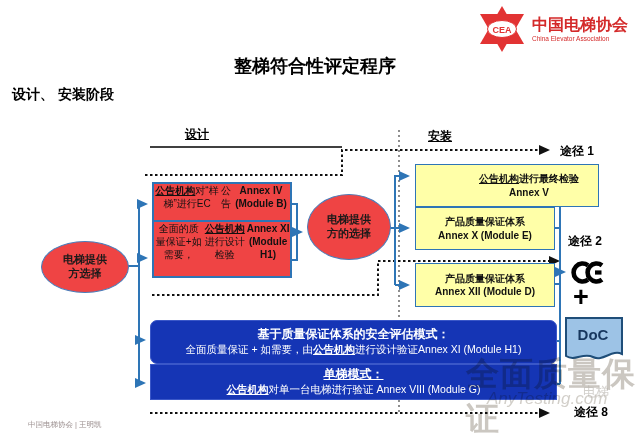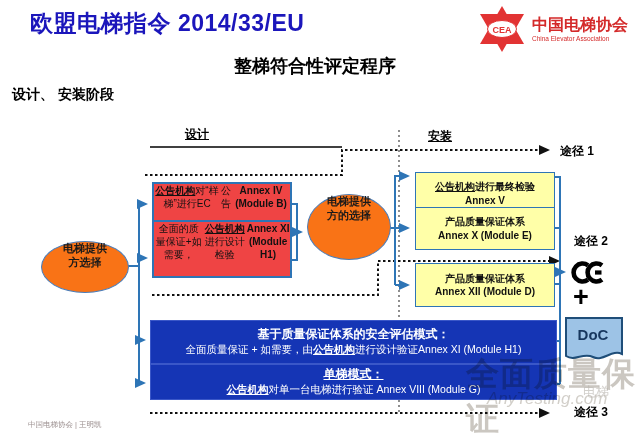--- a/index.html
+++ b/index.html
@@ -17,22 +17,22 @@
   .col-head{font-size:12px;font-weight:bold;text-decoration:underline;color:#000;}
   
   .lightbox{background:#ef4444;border:2px solid #2e75b6;text-align:center;font-size:10px;
             line-height:1.3;display:flex;flex-direction:row;justify-content:center;z-index:2;}
   .yellowbox{background:#ffffa8;border:1.5px solid #2e75b6;text-align:center;font-size:10px;
              font-weight:bold;line-height:1.35;display:flex;flex-direction:column;justify-content:center;z-index:2;}
   .bluebox{background:#1535b5;border:1px solid #3a57c8;color:#fff;text-align:center;
            display:flex;flex-direction:column;justify-content:center;line-height:1.3;z-index:2;}
   .bluebox .bb-title{font-size:12px;font-weight:bold;}
   .bluebox .bb-line{font-size:10.5px;}
-  .ellipse{background:#f97316;border:1.5px solid #4a7ebb;border-radius:50%;display:flex;
-           flex-direction:column;text-align:center;font-size:11px;
+  .ellipse{background:#ef4444;border:1.5px solid #4a7ebb;border-radius:50%;display:flex;
+           flex-direction:column;justify-content:center;text-align:center;font-size:11px;
            font-weight:bold;color:#1a1a1a;line-height:1.25;z-index:2;}
   .nb{font-weight:bold;text-decoration:underline;}
   .bold{font-weight:bold;}
   .u{text-decoration:underline;}
   .path-label{font-size:12px;font-weight:bold;color:#000;z-index:3;}
   .plus{left:573px;top:282px;font-size:27px;font-weight:900;color:#000;z-index:3;}
   .doc-text{left:564px;top:316px;width:58px;height:36px;display:flex;align-items:center;
             justify-content:center;font-size:15px;font-weight:bold;color:#17375e;z-index:4;}
   
   .wm-main{left:466px;top:352px;font-size:33px;font-weight:bold;color:#b9b4ac;letter-spacing:1px;
@@ -89,21 +89,20 @@
 
     <line x1="553" y1="177" x2="560" y2="177" stroke="#2e75b6" stroke-width="2"></line>
     <line x1="553" y1="228" x2="560" y2="228" stroke="#2e75b6" stroke-width="2"></line>
     <line x1="553" y1="284" x2="560" y2="284" stroke="#2e75b6" stroke-width="2"></line>
     <line x1="555" y1="341" x2="560" y2="341" stroke="#2e75b6" stroke-width="2"></line>
     <line x1="555" y1="384" x2="560" y2="384" stroke="#2e75b6" stroke-width="2"></line>
     <line x1="560" y1="176" x2="560" y2="384" stroke="#2e75b6" stroke-width="2"></line>
     <line x1="560" y1="272" x2="564" y2="272" stroke="#2e75b6" stroke-width="2" marker-end="url(#arrB)"></line>
   </svg>
 
-  <div class="abs title">欧盟电梯指令 2014/33/EU</div>
 
   <div class="abs logo-wrap">
     <svg width="50" height="48" viewBox="0 0 50 48">
       <polygon points="25,1 3,39 47,39" fill="#e23333"></polygon>
       <polygon points="25,47 3,9 47,9" fill="#e23333"></polygon>
       <ellipse cx="25" cy="24" rx="14.5" ry="8.5" fill="#fff" stroke="#e23333" stroke-width="1"></ellipse>
       <text x="25" y="27.5" text-anchor="middle" font-size="9" font-weight="bold" fill="#e23333" font-family="Liberation Sans, sans-serif">CEA</text>
     </svg>
     <div style="margin-left:5px;">
       <div class="logo-name">中国电梯协会</div>
@@ -132,48 +131,48 @@
     <div>全面的质量保证+如需要，</div>
     <div><span class="nb">公告机构</span><span>进行设计检验</span></div>
     <div class="bold">Annex XI (Module H1)</div>
   </div>
 
   <div class="abs ellipse" style="left:307px;top:194px;width:82px;height:64px;">
     <div>电梯提供</div>
     <div>方的选择</div>
   </div>
 
-  <div class="abs yellowbox" style="left:415px;top:172px;width:138px;height:41px;">
+  <div class="abs yellowbox" style="left:415px;top:164px;width:138px;height:41px;padding-left:44px;">
     <div><span class="nb">公告机构</span><span>进行最终检验</span></div>
     <div>Annex V</div>
   </div>
 
   <div class="abs yellowbox" style="left:415px;top:207px;width:138px;height:41px;">
     <div>产品质量保证体系</div>
     <div>Annex X (Module E)</div>
   </div>
 
   <div class="abs yellowbox" style="left:415px;top:263px;width:138px;height:42px;">
     <div>产品质量保证体系</div>
     <div>Annex XII (Module D)</div>
   </div>
 
-  <div class="abs bluebox" style="left:150px;top:320px;width:405px;height:42px;">
+  <div class="abs bluebox" style="left:150px;top:320px;width:405px;height:42px;border-radius:7px;">
     <div class="bb-title">基于质量保证体系的安全评估模式：</div>
     <div class="bb-line"><span>全面质量保证 + 如需要，由</span><span class="nb">公告机构</span><span>进行设计验证Annex XI (Module H1)</span></div>
   </div>
 
   <div class="abs bluebox" style="left:150px;top:364px;width:405px;height:34px;">
     <div class="bb-title u">单梯模式：</div>
     <div class="bb-line"><span class="nb">公告机构</span><span>对单一台电梯进行验证 Annex VIII (Module G)</span></div>
   </div>
 
   <div class="abs path-label" style="left:560px;top:143px;">途径 1</div>
-  <div class="abs path-label" style="left:568px;top:233px;margin-left:6px;">途径 2</div>
-  <div class="abs path-label" style="left:574px;top:404px;">途径 3</div>
+  <div class="abs path-label" style="left:568px;top:233px;">途径 2</div>
+  <div class="abs path-label" style="left:574px;top:404px;">途径 8</div>
 
   <svg class="abs icon-layer" style="left:570px;top:259px;" width="36" height="27" viewBox="0 0 36 27">
     <path d="M18,6.3 A9,9 0 1 0 18,20.7" fill="none" stroke="#000" stroke-width="4.6"></path>
     <path d="M32,6.3 A9,9 0 1 0 32,20.7" fill="none" stroke="#000" stroke-width="4.6"></path>
     <line x1="25" y1="13.5" x2="31.5" y2="13.5" stroke="#000" stroke-width="4.2"></line>
   </svg>
 
   <div class="abs plus">+</div>
 
   <svg class="abs icon-layer" style="left:564px;top:316px;" width="60" height="48" viewBox="0 0 60 48">

